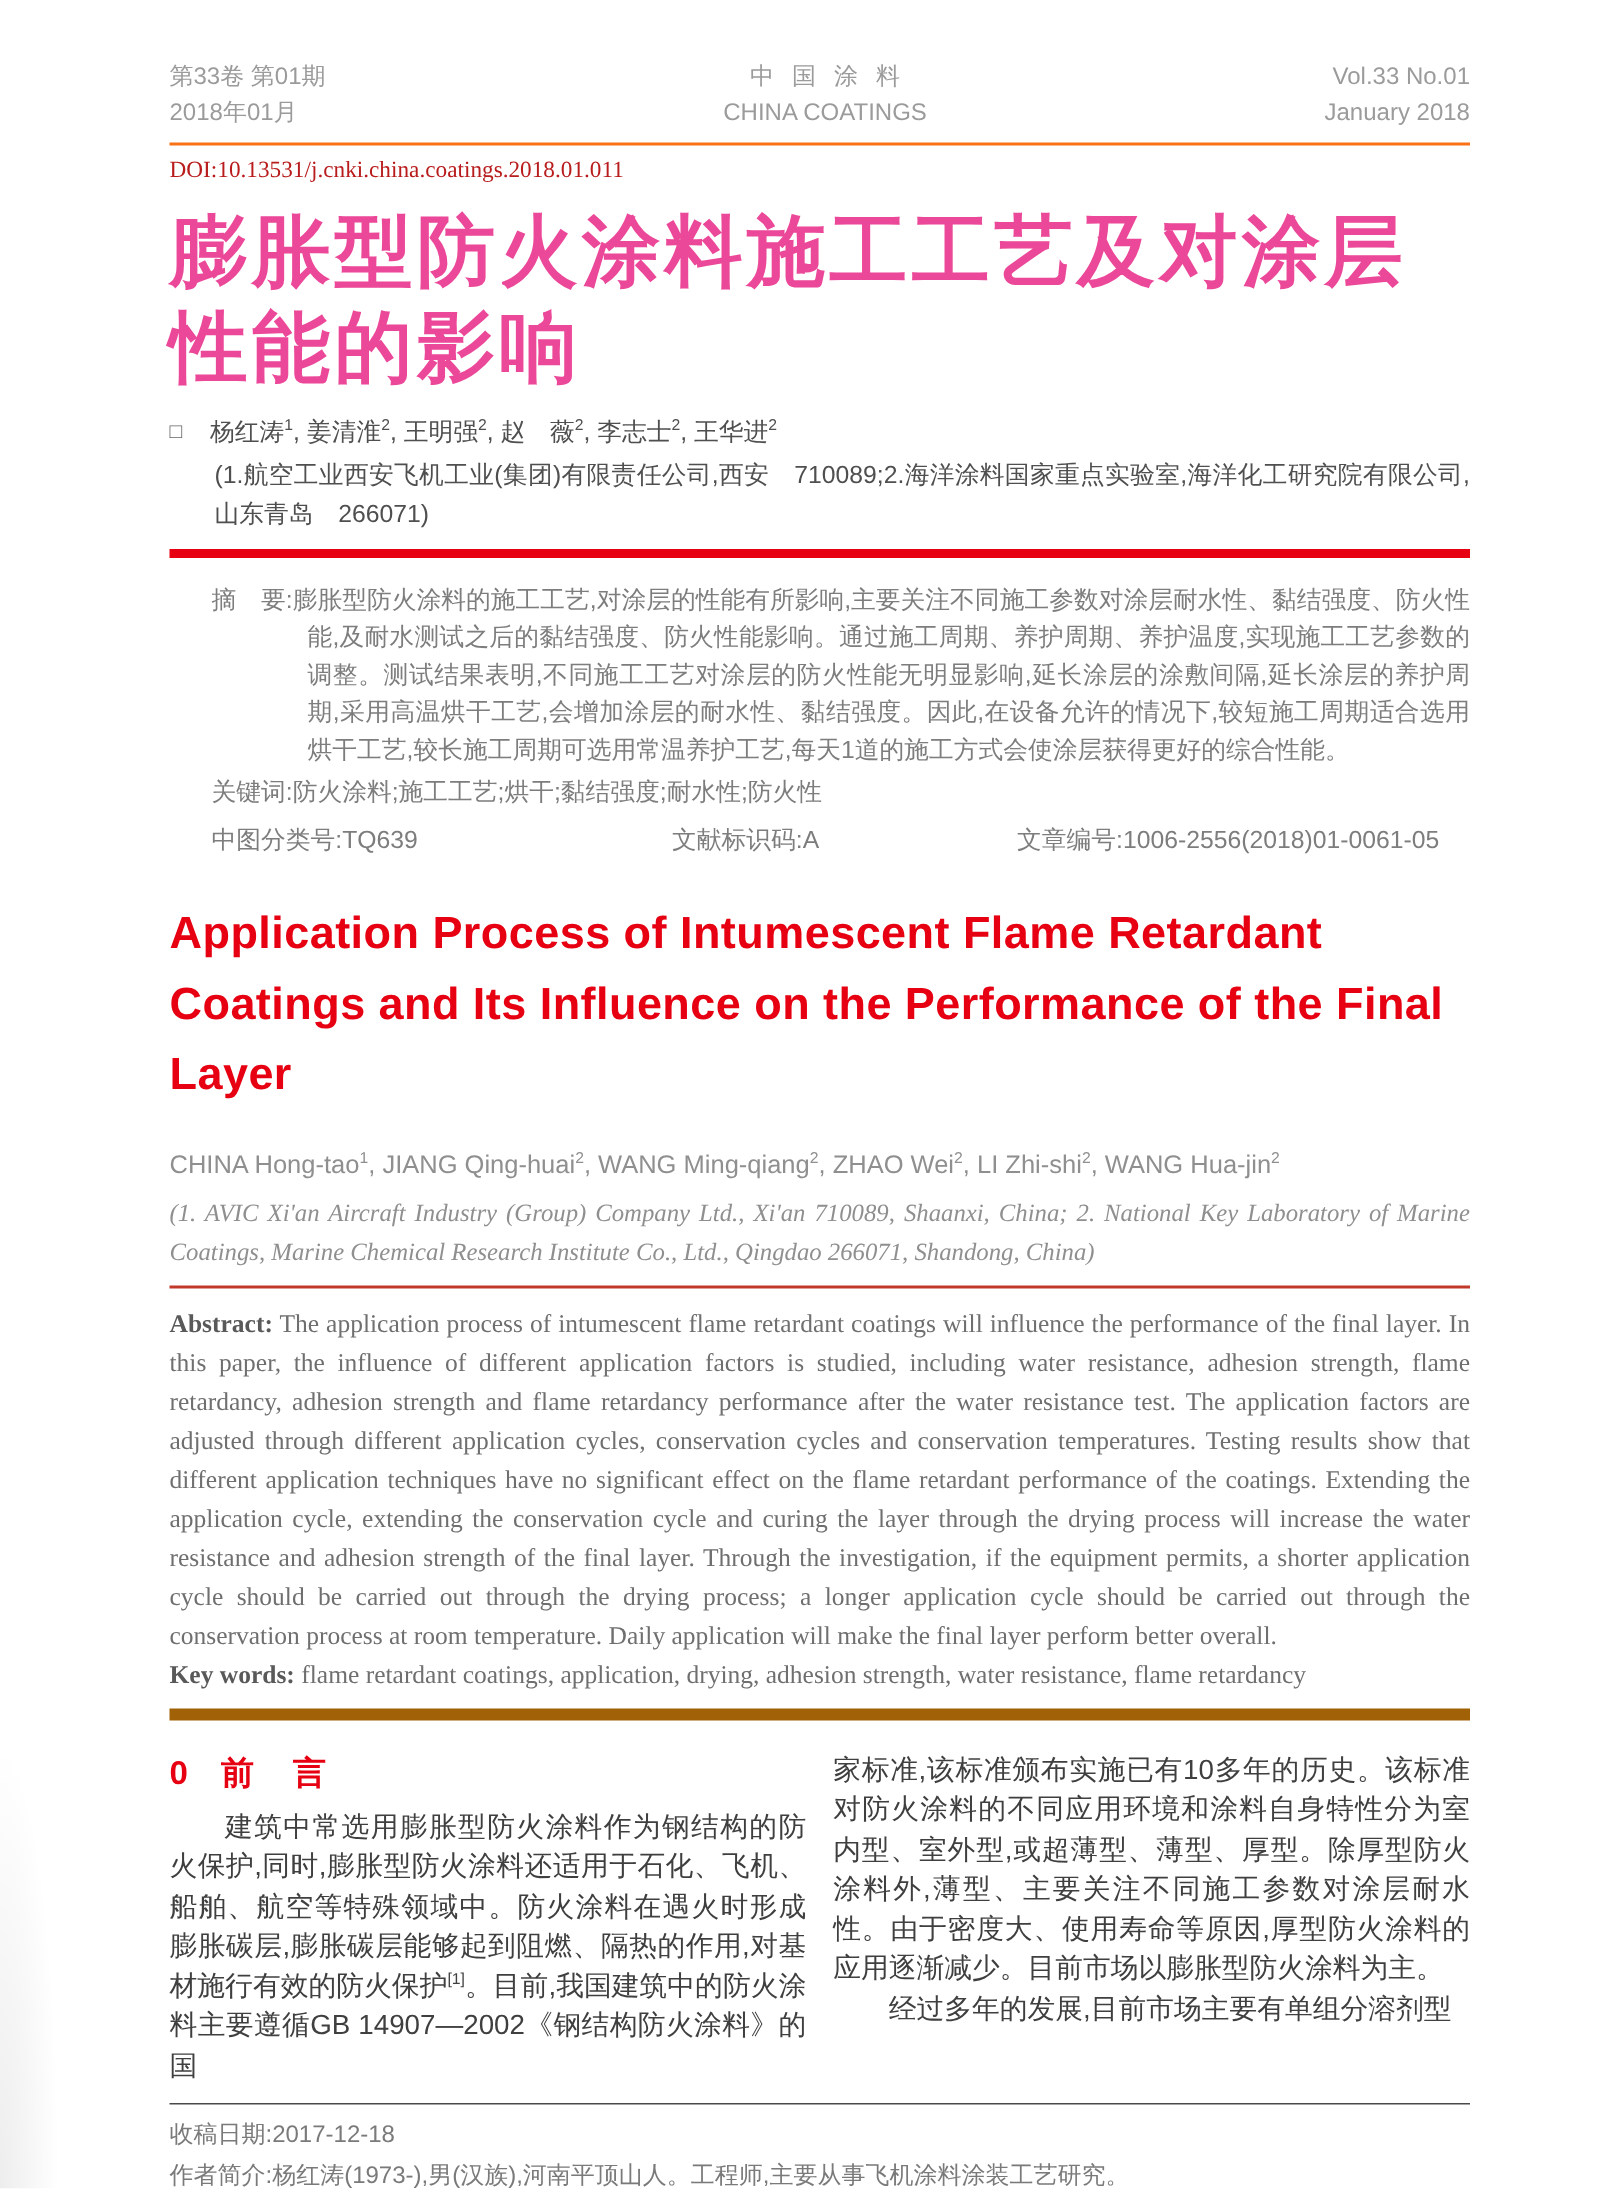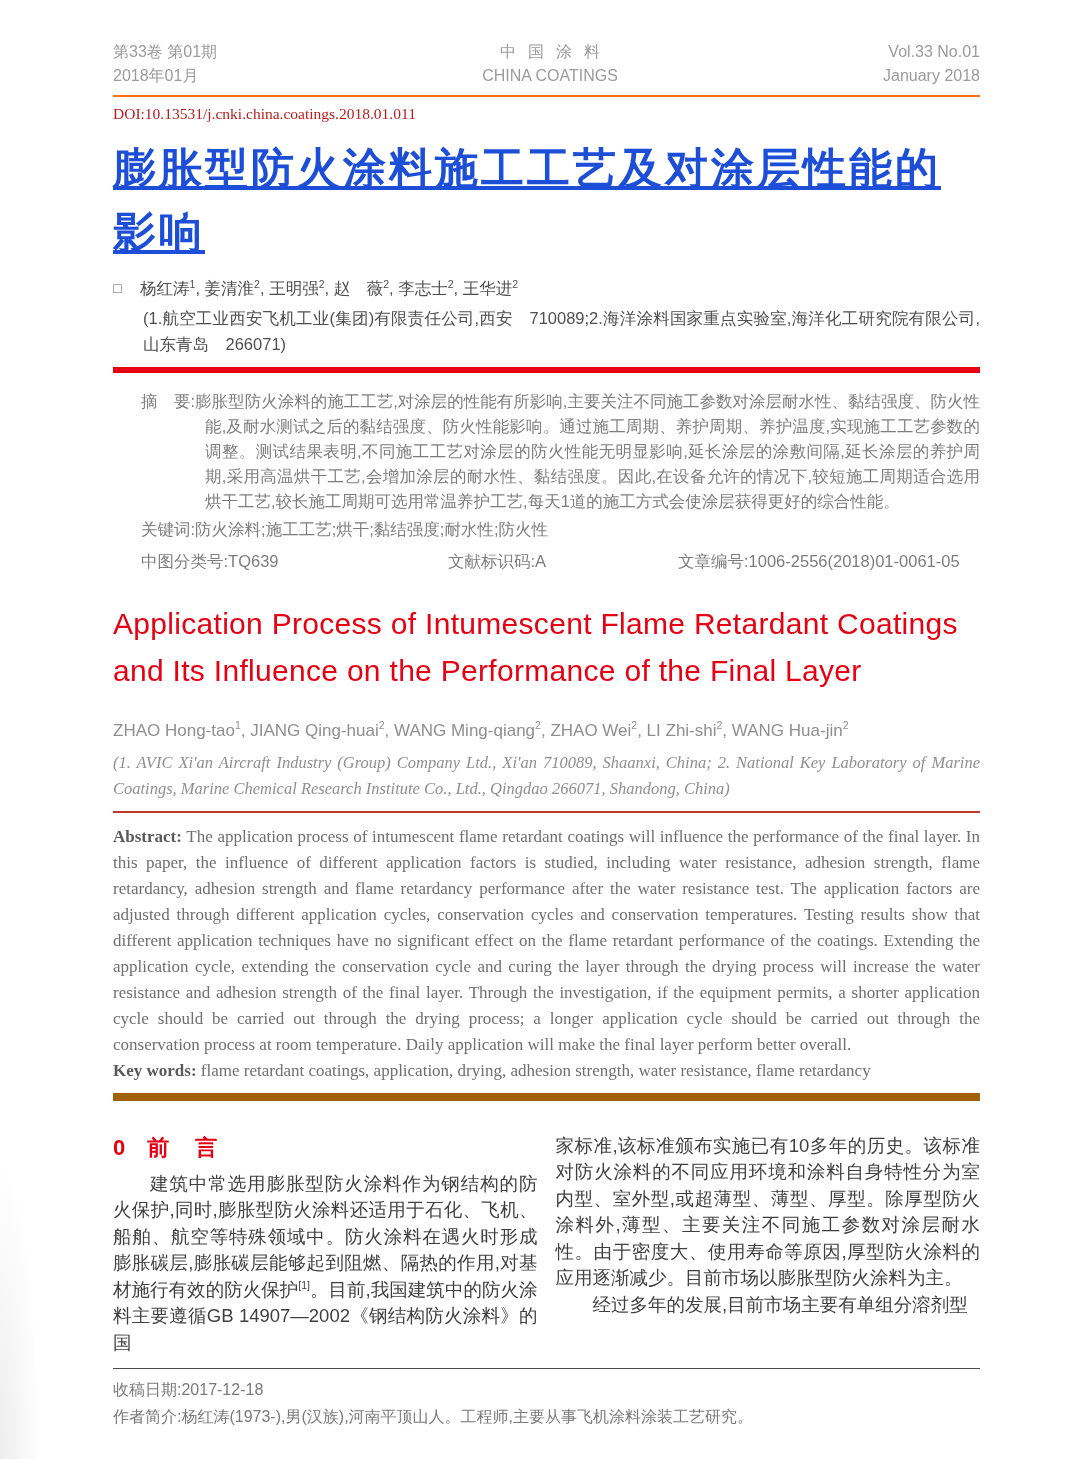--- a/index.html
+++ b/index.html
@@ -15,56 +15,56 @@
   
   .jheader{display:flex;justify-content:space-between;align-items:flex-start;
     color:#9b9b9b;font-size:16px;line-height:24px;border-bottom:2px solid #f97316;padding-bottom:7px;}
   .jheader .hl{text-align:left;}
   .jheader .hc{text-align:center;}
   .jheader .hc .cnj{letter-spacing:12px;padding-left:12px;}
   .jheader .hr{text-align:right;}
   .doi{font-family:"Liberation Serif","DejaVu Serif",serif;color:#b91c1c;font-size:15.5px;margin-top:7px;line-height:20px;}
 
   
-  .title-cn{color:#1d4ed8;font-size:43px;line-height:64px;font-weight:900;
-    margin:12px 0 0;letter-spacing:3px;text-decoration:underline;}
+  .title-cn{color:#ec4899;font-size:52px;line-height:64px;font-weight:900;
+    margin:12px 0 0;letter-spacing:3px;}
 
   
   .authors-cn{margin-top:12px;color:#4f4f4f;font-size:16.5px;line-height:24px;}
   .authors-cn .marker{display:inline-block;margin-right:14px;color:#666;font-size:14px;transform:translateY(-1px);}
   sup{font-size:10.5px;vertical-align:super;line-height:0;}
   .affil-cn{margin-top:4px;padding-left:30px;color:#4f4f4f;font-size:16.5px;line-height:26px;text-align:justify;}
 
   .rule-thick{height:6px;background:#e60012;margin-top:10px;}
 
   
   .absblock{margin-left:28px;}
   .abstract-cn{margin-top:16px;color:#7d7d7d;font-size:16.5px;line-height:25px;
     text-align:justify;padding-left:64px;text-indent:-64px;}
   .kw-cn{margin-top:3px;color:#7d7d7d;font-size:16.5px;line-height:25px;}
   .meta-row{display:flex;margin-top:7px;color:#7d7d7d;font-size:16.5px;line-height:25px;}
   .meta-row .m1{flex:0 0 307px;}
   .meta-row .m2{flex:0 0 230px;}
   .meta-row .m3{flex:1;}
 
   
-  .title-en{color:#e60012;font-size:30px;line-height:47px;font-weight:normal;
+  .title-en{color:#e60012;font-size:30px;line-height:47px;font-weight:bold;
     margin-top:26px;letter-spacing:0.3px;}
   .authors-en{margin-top:14px;color:#8f8f8f;font-size:17px;line-height:24px;}
   .affil-en{margin-top:7px;font-family:"Liberation Serif","DejaVu Serif",serif;font-style:italic;
     color:#8f8f8f;font-size:16.5px;line-height:26px;border-bottom:2px solid #c0392b;padding-bottom:9px;text-align:justify;}
 
   .abstract-en{margin-top:11px;font-family:"Liberation Serif","DejaVu Serif",serif;
     color:#6f6f6f;font-size:17px;line-height:26px;text-align:justify;}
   .abstract-en .lbl,.kw-en .lbl{font-weight:bold;color:#595959;}
   .kw-en{font-family:"Liberation Serif","DejaVu Serif",serif;color:#6f6f6f;font-size:17px;line-height:26px;
     border-bottom:8px solid #a16207;padding-bottom:9px;margin-top:0;}
 
   
-  .columns{display:flex;gap:18px;margin-top:32px;}
+  .columns{display:flex;gap:18px;margin-top:20px;}
   .col{flex:1;min-width:0;}
   .sec-head{color:#e60012;font-size:22px;font-weight:bold;margin:0 0 8px;line-height:30px;}
   .sec-head .num{margin-right:22px;}
   .sec-head .st{letter-spacing:2px;}
   .col p{margin:0;color:#3f3f3f;font-size:18.5px;line-height:26.5px;text-align:justify;}
   .col p.indent{text-indent:2em;}
   .ref{color:#3f3f3f;}
 
   
   .footnote{margin-top:12px;border-top:1.5px solid #4a4a4a;padding-top:7px;
@@ -118,21 +118,21 @@
     <div class="meta-row">
       <span class="m1">中图分类号:TQ639</span>
       <span class="m2">文献标识码:A</span>
       <span class="m3">文章编号:1006-2556(2018)01-0061-05</span>
     </div>
   </div>
 
   <h2 class="title-en">Application Process of Intumescent Flame Retardant Coatings and Its Influence on the Performance of the Final Layer</h2>
 
   <div class="authors-en">
-    <span><span>ZHAO Hong-tao</span><sup>1</sup><span>, </span></span>
+    <span><span>CHINA Hong-tao</span><sup>1</sup><span>, </span></span>
     <span><span>JIANG Qing-huai</span><sup>2</sup><span>, </span></span>
     <span><span>WANG Ming-qiang</span><sup>2</sup><span>, </span></span>
     <span><span>ZHAO Wei</span><sup>2</sup><span>, </span></span>
     <span><span>LI Zhi-shi</span><sup>2</sup><span>, </span></span>
     <span><span>WANG Hua-jin</span><sup>2</sup><span></span></span>
   </div>
 
   <div class="affil-en">(1. AVIC Xi'an Aircraft Industry (Group) Company Ltd., Xi'an 710089, Shaanxi, China; 2. National Key Laboratory of Marine Coatings, Marine Chemical Research Institute Co., Ltd.,  Qingdao 266071, Shandong, China)</div>
 
   <div class="abstract-en">

